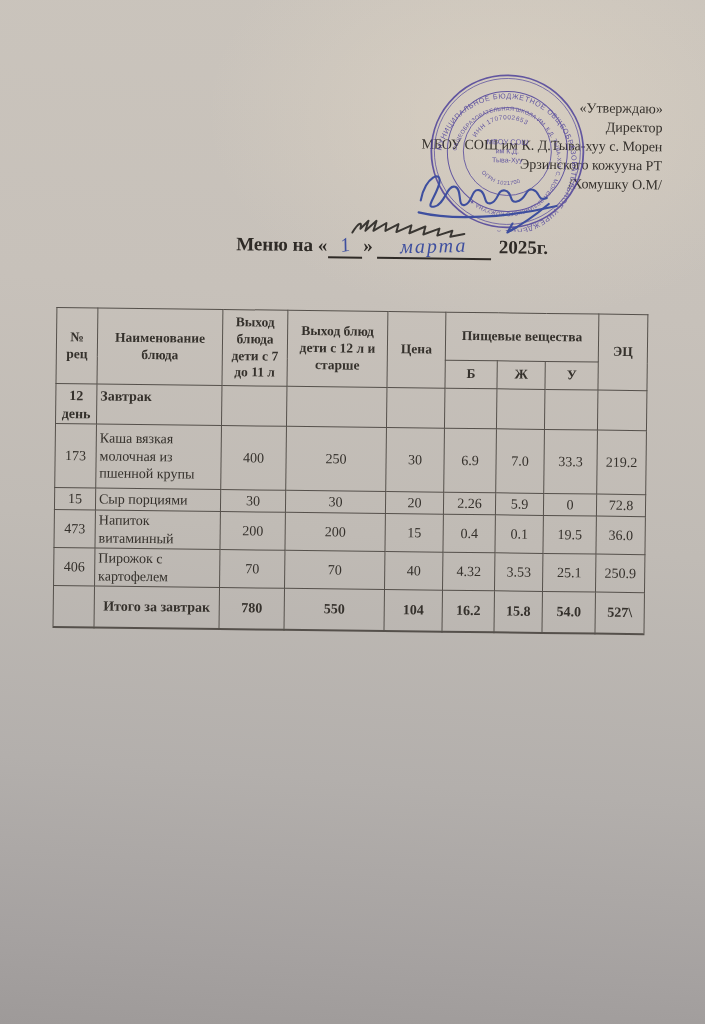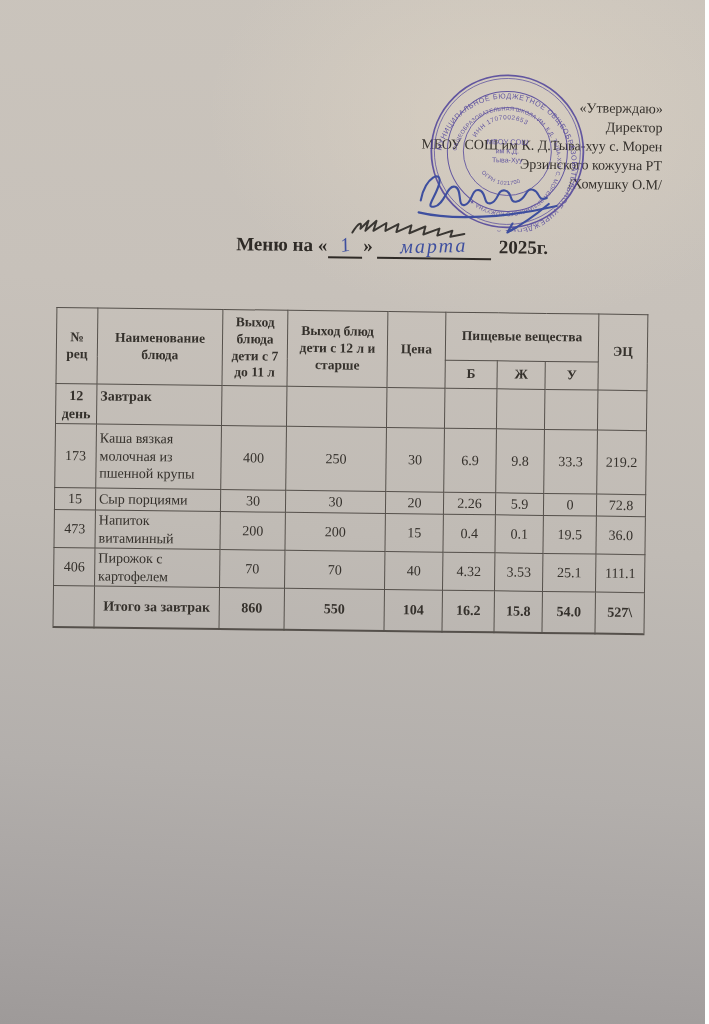--- a/index.html
+++ b/index.html
@@ -220,21 +220,21 @@
             <td class="num-cell"></td>
             <td class="num-cell"></td>
           </tr>
           <tr>
             <td class="num-cell">173</td>
             <td class="name-cell">Каша вязкая молочная из пшенной крупы</td>
             <td class="num-cell">400</td>
             <td class="num-cell">250</td>
             <td class="num-cell">30</td>
             <td class="num-cell">6.9</td>
-            <td class="num-cell">9.8</td>
+            <td class="num-cell">7.0</td>
             <td class="num-cell">33.3</td>
             <td class="num-cell">219.2</td>
           </tr>
           <tr>
             <td class="num-cell">15</td>
             <td class="name-cell">Сыр порциями</td>
             <td class="num-cell">30</td>
             <td class="num-cell">30</td>
             <td class="num-cell">20</td>
             <td class="num-cell">2.26</td>
@@ -255,26 +255,26 @@
           </tr>
           <tr>
             <td class="num-cell">406</td>
             <td class="name-cell">Пирожок с картофелем</td>
             <td class="num-cell">70</td>
             <td class="num-cell">70</td>
             <td class="num-cell">40</td>
             <td class="num-cell">4.32</td>
             <td class="num-cell">3.53</td>
             <td class="num-cell">25.1</td>
-            <td class="num-cell">111.1</td>
+            <td class="num-cell">250.9</td>
           </tr>
           <tr class="bold-row">
             <td class="num-cell"></td>
             <td class="name-cell">Итого за завтрак</td>
-            <td class="num-cell">860</td>
+            <td class="num-cell">780</td>
             <td class="num-cell">550</td>
             <td class="num-cell">104</td>
             <td class="num-cell">16.2</td>
             <td class="num-cell">15.8</td>
             <td class="num-cell">54.0</td>
             <td class="num-cell">527\</td>
           </tr>
         </tbody>
       </table>
 

